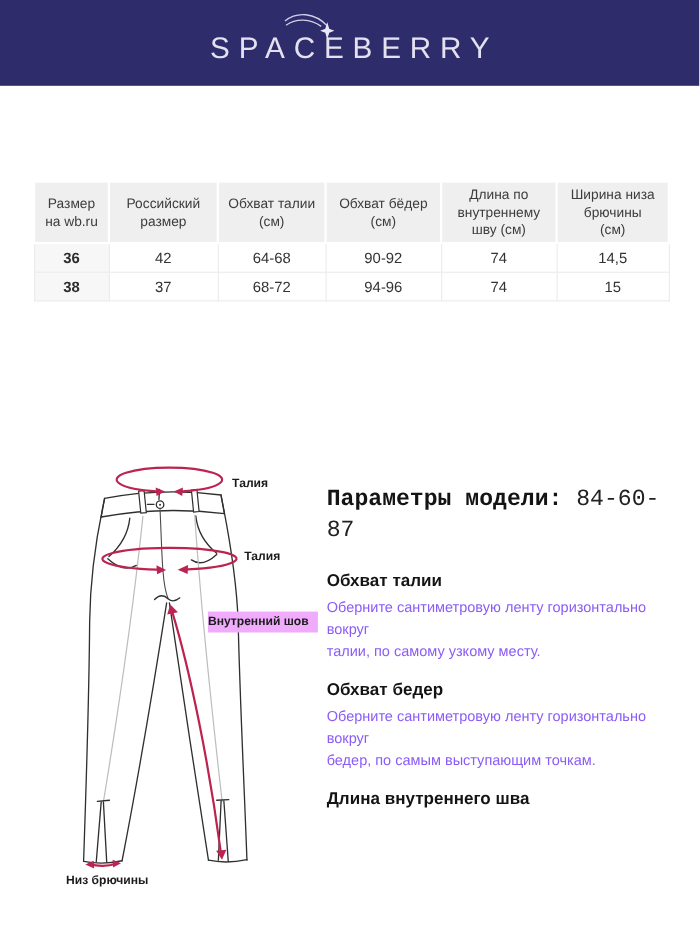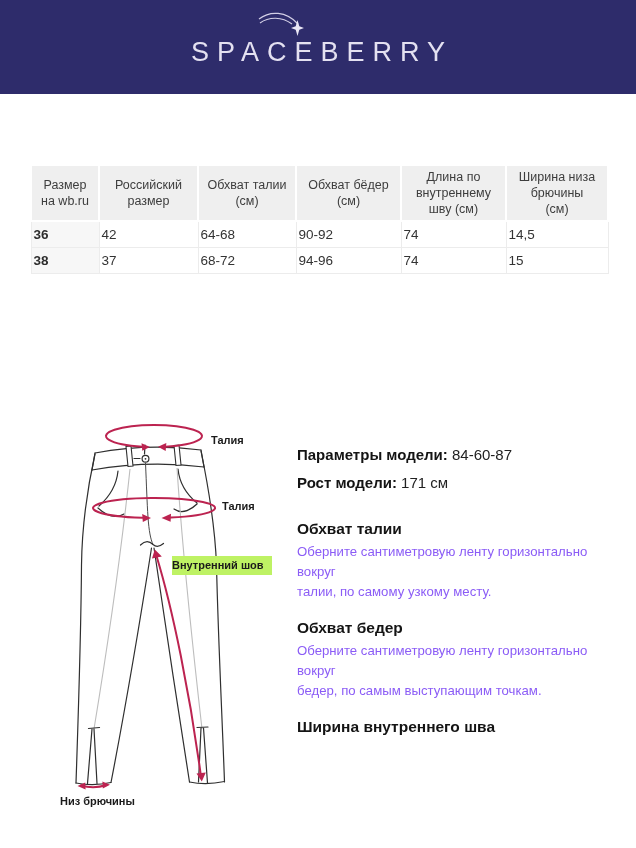--- a/index.html
+++ b/index.html
@@ -8,54 +8,54 @@
     --accent-pink:#bc2350;
     --table-header-bg:#efefef;
     --table-border:#ececec;
   }
   *{box-sizing:border-box;}
   html,body{margin:0;padding:0;background:#fff;}
   body{font-family:"Liberation Sans",sans-serif;}
   .page{position:relative;width:636px;height:848px;background:#ffffff;overflow:hidden;}
 
   
-  .brand-header{position:absolute;left:0;top:0;width:636px;height:94px;
+  .brand-header{position:absolute;left:0;top:0;width:636px;height:78px;
     background:var(--header-bg);display:flex;align-items:center;justify-content:center;}
   .logo-text{color:var(--logo-text);font-size:27px;letter-spacing:8px;padding-left:8px;
     font-weight:400;margin-top:10px;}
   .star-svg{position:absolute;left:256px;top:9px;}
   .star-trail{stroke:#d3cfe6;stroke-width:1.2;fill:none;}
   .star-shape{fill:#eae7f6;}
 
   
   .size-table{position:absolute;left:30px;top:164px;width:577px;border-collapse:collapse;table-layout:fixed;}
   .size-table th{background:var(--table-header-bg);border:2px solid #ffffff;
     font-size:12.5px;font-weight:400;color:#3d3d3d;line-height:16px;
     text-align:center;vertical-align:middle;padding:3px 2px;white-space:pre-line;height:54px;}
   .size-table td{border:1px solid var(--table-border);background:#fff;
-    font-size:13.5px;color:#333;vertical-align:middle;padding:5px 2px;height:26px;}
+    font-size:13.5px;color:#333;text-align:center;vertical-align:middle;padding:5px 2px;height:26px;}
   .size-table td.rh{background:#f7f7f7;font-weight:bold;color:#2d2d2d;}
 
   
   .diagram{position:absolute;left:30px;top:415px;width:260px;height:400px;}
   .dk{stroke:#2f2f2f;stroke-width:1.2;fill:none;stroke-linecap:round;}
   .dkf{stroke:#2f2f2f;stroke-width:1.1;fill:#ffffff;}
   .gy{stroke:#bdbdbd;stroke-width:1.1;fill:none;}
   .fly{stroke:#4a4a4a;stroke-width:1;fill:none;}
   .pk{stroke:var(--accent-pink);stroke-width:2;fill:none;stroke-linecap:round;}
   .pkf{fill:var(--accent-pink);}
   .dlabel{position:absolute;font-weight:bold;font-size:11px;color:#1b1b1b;line-height:19px;}
   .lbl-waist{left:211px;top:431px;}
   .lbl-hips{left:222px;top:497px;}
-  .lbl-inseam{left:172px;top:556px;width:100px;background:#bef264;}
+  .lbl-inseam{left:189px;top:556px;width:100px;background:#f0abfc;}
   .lbl-hem{left:60px;top:792px;}
 
   
   .info{position:absolute;left:297px;top:441px;width:318px;}
-  .model-row{font-size:15px;line-height:28px;color:#222;}
+  .model-row{font-size:21px;line-height:28px;color:#222;font-family:Liberation Mono, monospace;}
   .model-row b{color:#141414;}
   .sec{margin-top:15px;}
   .sec.first{margin-top:21px;}
   .sec h3{margin:0 0 3px 0;font-size:15.5px;line-height:21px;color:#141414;font-weight:bold;}
   .sec p{margin:0;font-size:13.2px;line-height:20px;color:#8b5cf6;white-space:pre-line;}
 </style>
 </head>
 <body>
 
 <div class="page">
@@ -181,34 +181,30 @@
   <div class="dlabel lbl-hips">Талия</div>
   <div class="dlabel lbl-inseam">Внутренний шов</div>
   <div class="dlabel lbl-hem">Низ брючины</div>
 
   <div class="info">
     <div class="model-info">
       <div class="model-row">
         <b>Параметры модели:</b>
         <span>84-60-87</span>
       </div>
-      <div class="model-row">
-        <b>Рост модели:</b>
-        <span>171 см</span>
-      </div>
     </div>
 
     <div class="sec first">
       <h3>Обхват талии</h3>
       <p>Оберните сантиметровую ленту горизонтально вокруг
 талии, по самому узкому месту.</p>
     </div>
     <div class="sec">
       <h3>Обхват бедер</h3>
       <p>Оберните сантиметровую ленту горизонтально вокруг
 бедер, по самым выступающим точкам.</p>
     </div>
     <div class="sec">
-      <h3>Ширина внутреннего шва</h3>
+      <h3>Длина внутреннего шва</h3>
     </div>
   </div>
 
 </div>
 
 </body></html>

